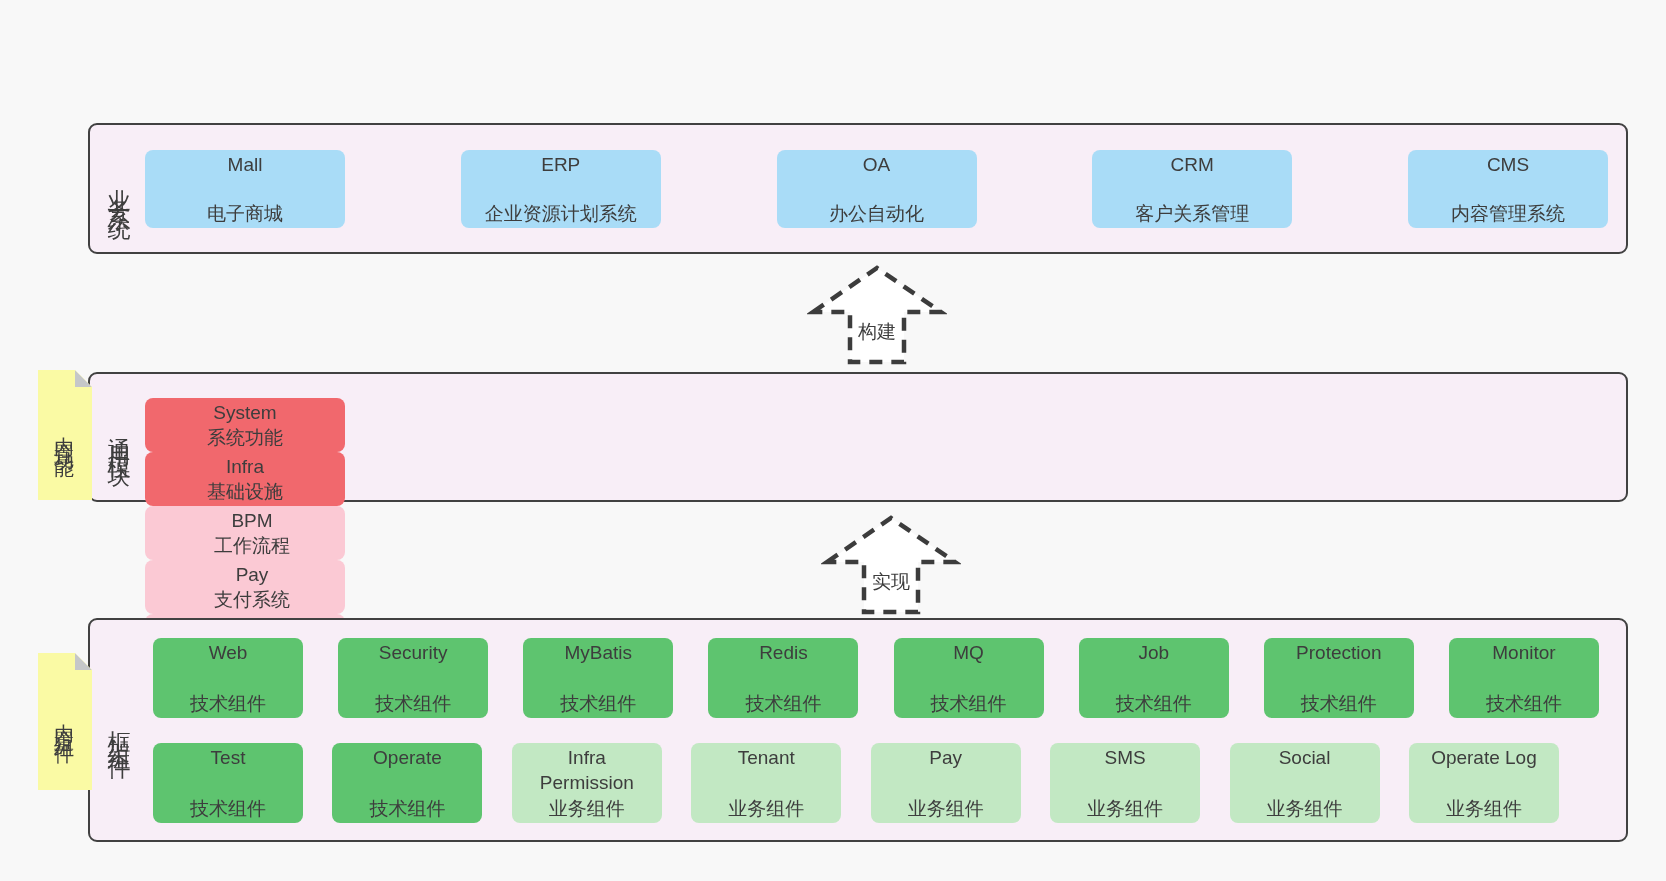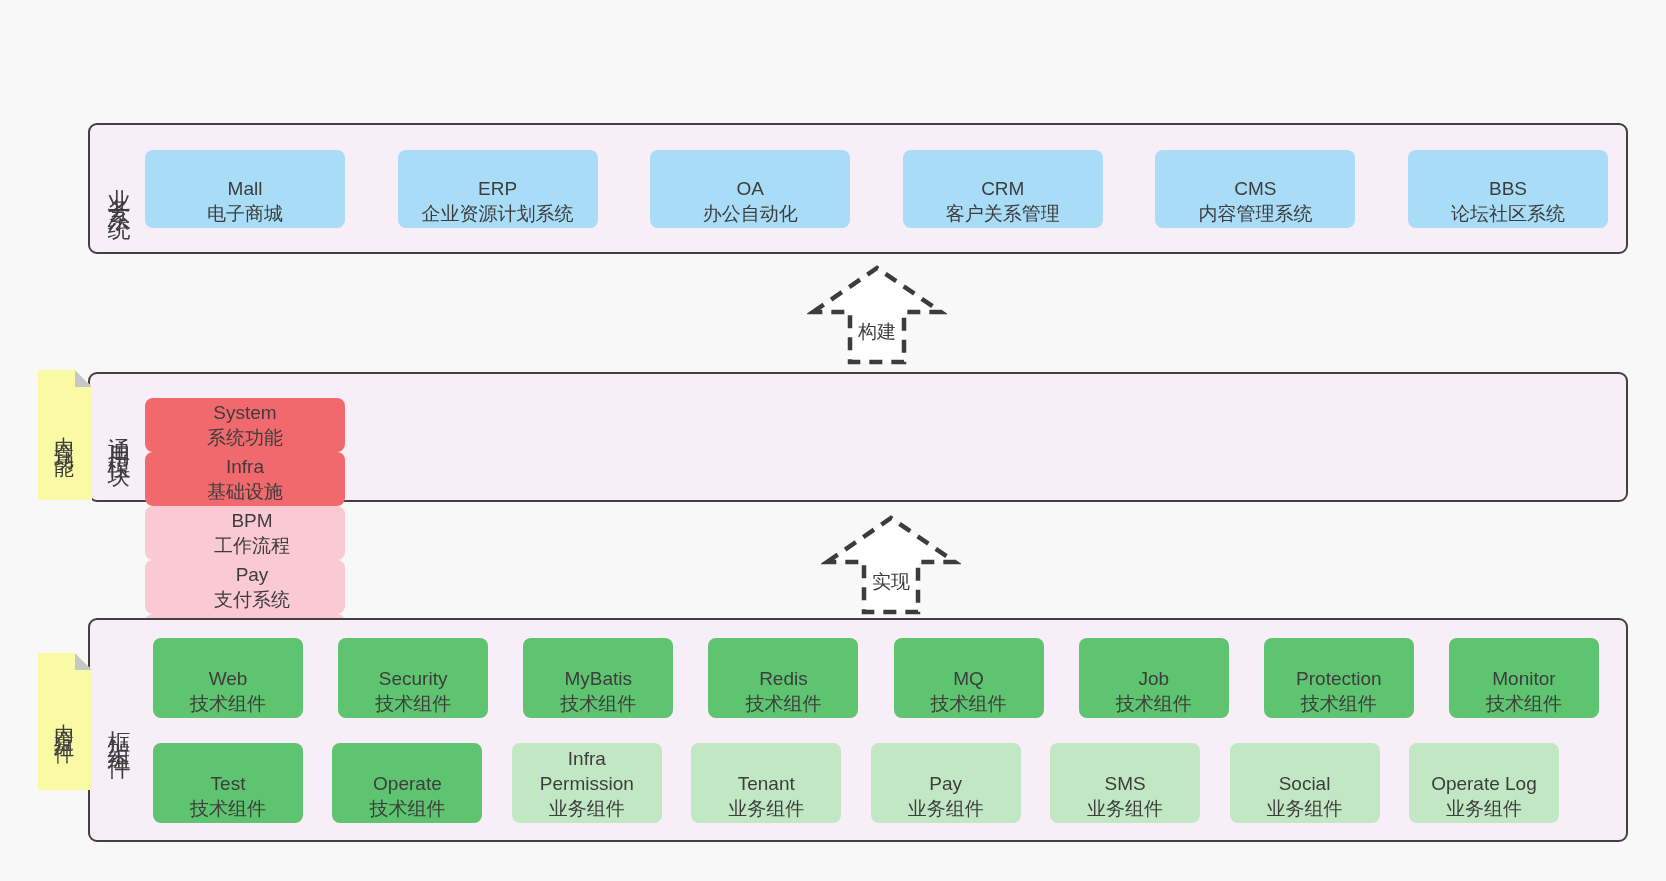--- a/index.html
+++ b/index.html
@@ -49,21 +49,21 @@
   .row-l3a { left: 63px; width: 1446px; top: 18px; height: 80px; }
   .row-l3b { left: 63px; width: 1406px; top: 123px; height: 80px; }
   .row-l1 .box, .row-l2 .box { width: 200px; }
   .row-l3a .box, .row-l3b .box { width: 150px; }
   .box {
     box-sizing: border-box;
     border-radius: 8px;
     display: flex;
     flex-direction: column;
     align-items: center;
-    justify-content: flex-end;
+    justify-content: space-between;
     text-align: center;
     color: var(--text, #3d3d3d);
     font-size: 19px;
     line-height: 25px;
     padding: 2px 10px;
   }
   .box.blue       { background: var(--blue, #a9dcf7); }
   .box.red        { background: var(--red, #f1686d); }
   .box.pink       { background: var(--pink, #fbc9d4); padding-left: 24px; }
   .box.green      { background: var(--green, #5ec46f); }
@@ -135,24 +135,20 @@
           <div>办公自动化</div>
         </div>
         <div class="box blue">
           <div>CRM</div>
           <div>客户关系管理</div>
         </div>
         <div class="box blue">
           <div>CMS</div>
           <div>内容管理系统</div>
         </div>
-        <div class="box blue">
-          <div>BBS</div>
-          <div>论坛社区系统</div>
-        </div>
       </div>
   </section>
 
   <div class="arrow arrow1">
     <svg viewBox="0 0 140 104">
       <path d="M6 50 L70 6 L134 50 L97 50 L97 100 L43 100 L43 50 Z" fill="#ffffff" stroke="#3c3c3c" stroke-width="4.5" stroke-dasharray="13 9" stroke-linejoin="miter"></path>
     </svg>
     <span class="arrow-label">构建</span>
   </div>
 

